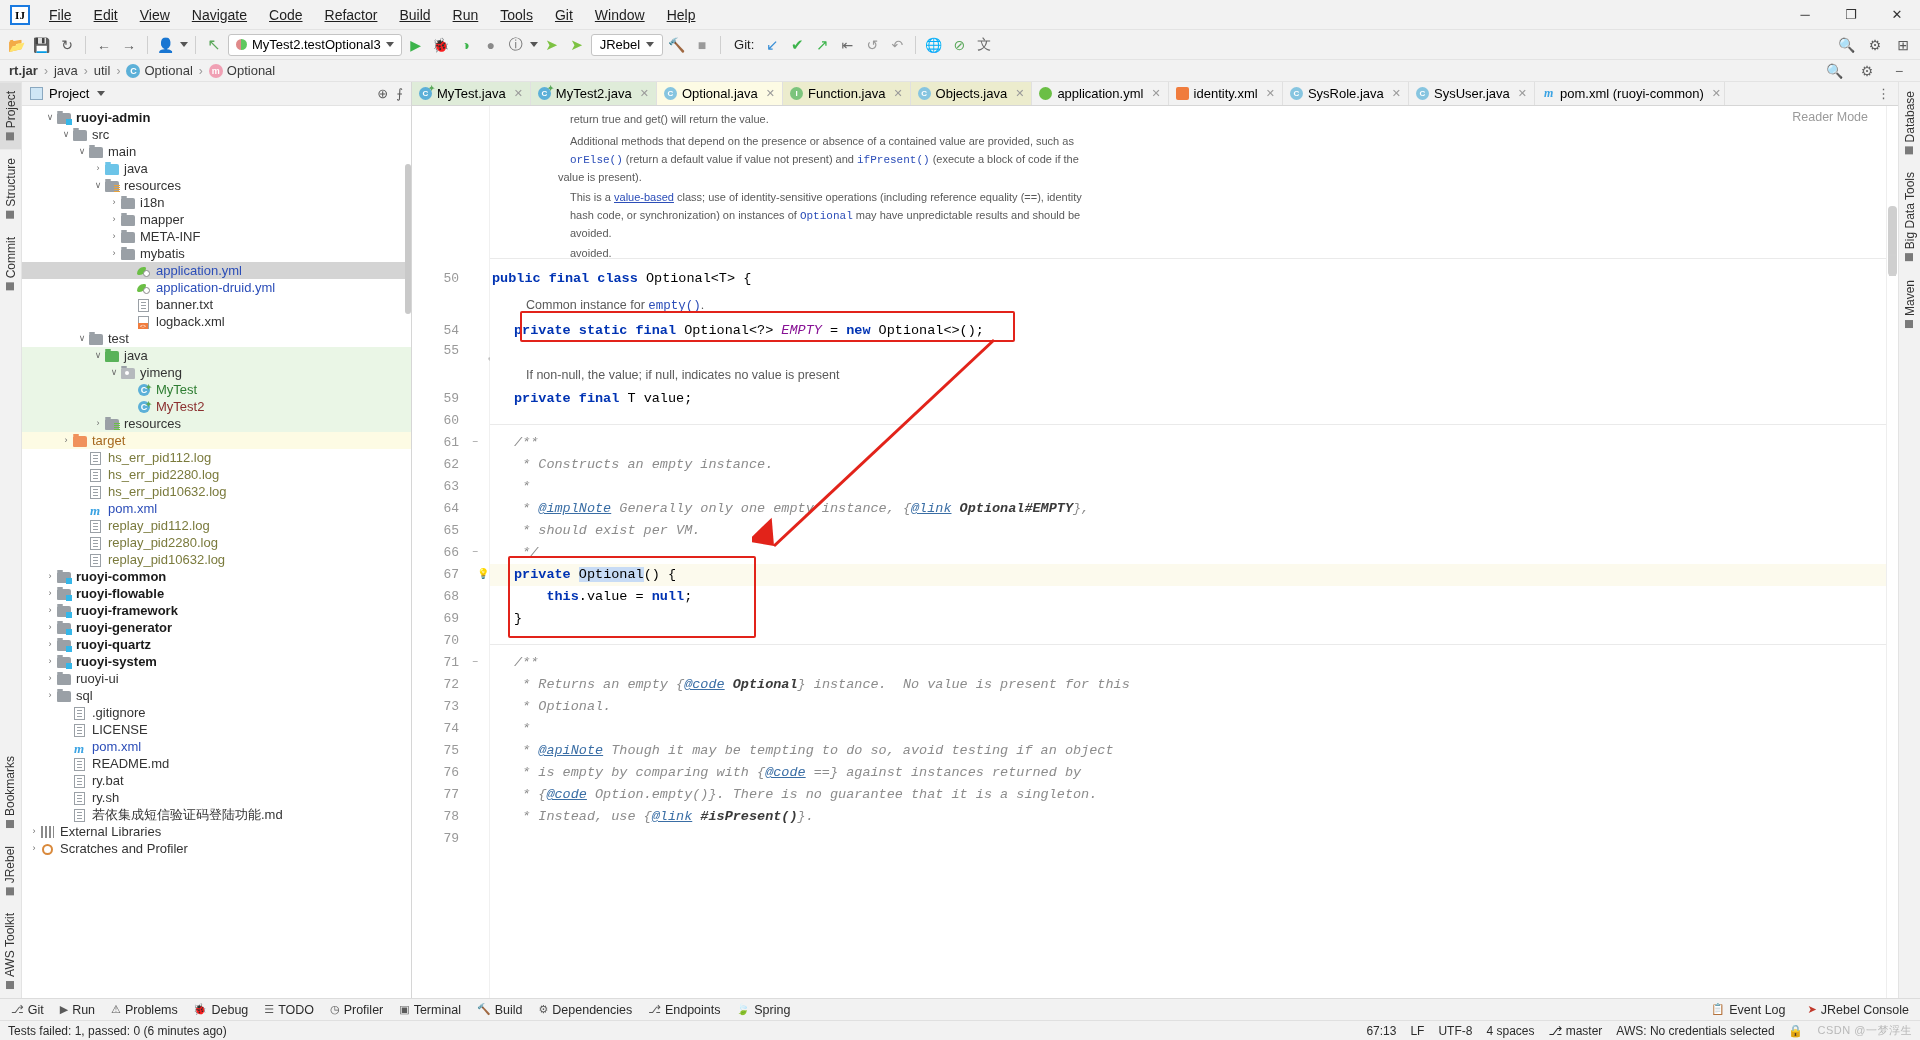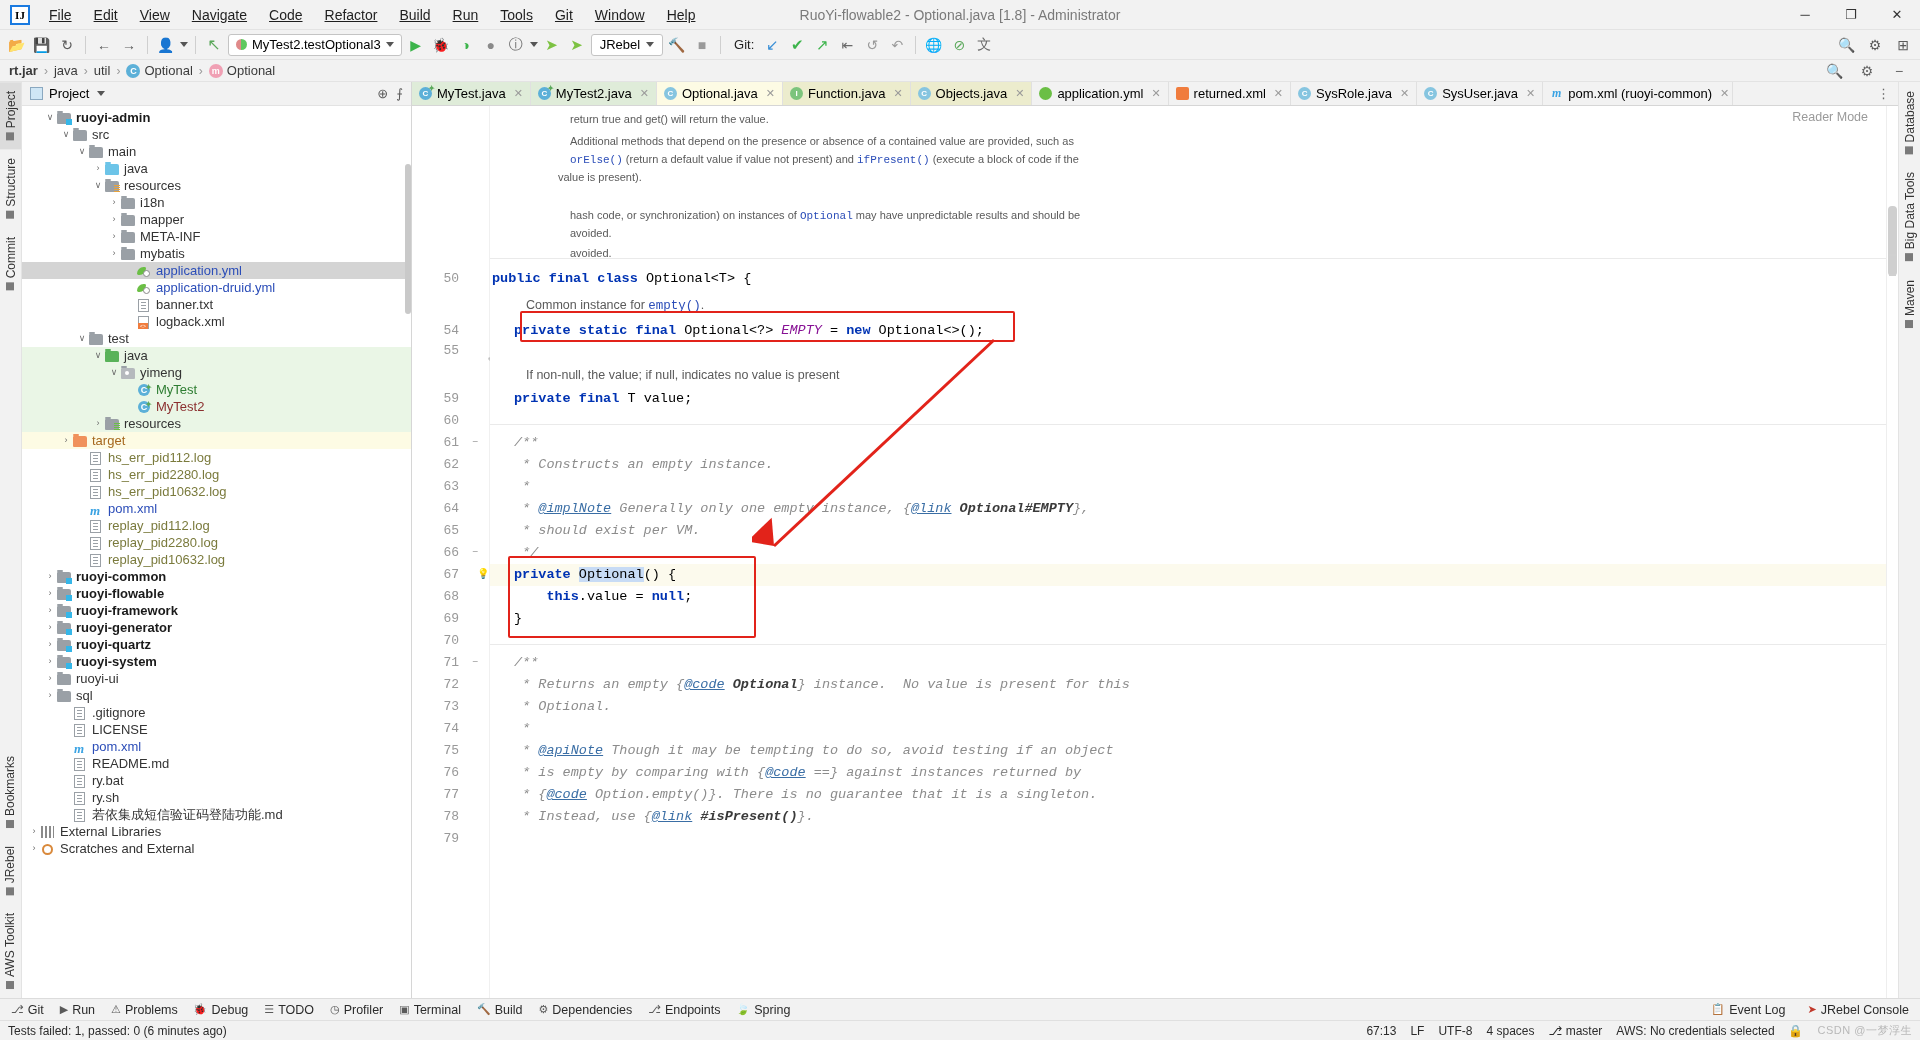--- a/index.html
+++ b/index.html
@@ -235,21 +235,20 @@
       <div class="menu-item"><u>Navigate</u></div>
       <div class="menu-item"><u>Code</u></div>
       <div class="menu-item"><u>Refactor</u></div>
       <div class="menu-item"><u>Build</u></div>
       <div class="menu-item"><u>Run</u></div>
       <div class="menu-item"><u>Tools</u></div>
       <div class="menu-item"><u>Git</u></div>
       <div class="menu-item"><u>Window</u></div>
       <div class="menu-item"><u>Help</u></div>
     </div>
-    <div class="win-title">RuoYi-flowable2 - Optional.java [1.8] - Administrator</div>
     <div class="win-buttons">
       <div class="win-btn">─</div>
       <div class="win-btn">❐</div>
       <div class="win-btn close">✕</div>
     </div>
   </div>
 
   <div class="toolbar">
     <div class="tb-icon">📂</div>
     <div class="tb-icon">💾</div>
@@ -682,21 +681,21 @@
             <span class="ico">
               <span class="lib-ico"></span>
             </span>
             <span class="tlabel dark">External Libraries</span>
           </div>
           <div class="trow">
             <span class="arw" style="margin-left: 6px;">›</span>
             <span class="ico">
               <span class="sc-ico"></span>
             </span>
-            <span class="tlabel dark">Scratches and External</span>
+            <span class="tlabel dark">Scratches and Profiler</span>
           </div>
           <div class="pp-scroll"></div>
         </div>
     </div>
 
     <div class="editor-area">
       <div class="tabs" id="tabs">
           <div class="tab green">
             <span class="tico" style="background:#5cb0d8">C<span class="spark">✦</span></span>
             <span>MyTest.java</span>
@@ -722,21 +721,21 @@
             <span>Objects.java</span>
             <span class="x">✕</span>
           </div>
           <div class="tab plain">
             <span class="tico" style="background:#6bbf45"></span>
             <span>application.yml</span>
             <span class="x">✕</span>
           </div>
           <div class="tab plain">
             <span class="tico" style="background:#f07c3d;border-radius:2px"></span>
-            <span>returned.xml</span>
+            <span>identity.xml</span>
             <span class="x">✕</span>
           </div>
           <div class="tab plain">
             <span class="tico" style="background:#86c5e0">C</span>
             <span>SysRole.java</span>
             <span class="x">✕</span>
           </div>
           <div class="tab plain">
             <span class="tico" style="background:#86c5e0">C</span>
             <span>SysUser.java</span>
@@ -781,20 +780,21 @@
             <div class="gmark" style="top: 546px; right: 8px;">−</div>
             <div class="gmark" style="top: 458px; right: 0px; color: rgb(232, 179, 58);">💡</div>
             <div class="gmark" style="top: 244px; right: -8px; color: rgb(154, 154, 154);">✎</div>
           </div>
         <div class="code" id="code">
           <div class="reader-mode">Reader Mode</div>
         <div class="cl doc" style="top: 4px; left: 80px; height: 18px; line-height: 18px;">return true and get() will return the value.</div>
             <div class="cl doc" style="top: 26px; left: 80px; height: 18px; line-height: 18px;">Additional methods that depend on the presence or absence of a contained value are provided, such as</div>
             <div class="cl doc" style="top: 44px; left: 80px; height: 18px; line-height: 18px;"><span class="mono">orElse()</span> (return a default value if value not present) and <span class="mono">ifPresent()</span> (execute a block of code if the</div>
             <div class="cl doc" style="top: 62px; left: 68px; height: 18px; line-height: 18px;">value is present).</div>
+            <div class="cl doc" style="top: 82px; left: 80px; height: 18px; line-height: 18px;">This is a <span class="lnk">value-based</span> class; use of identity-sensitive operations (including reference equality (==), identity</div>
             <div class="cl doc" style="top: 100px; left: 80px; height: 18px; line-height: 18px;">hash code, or synchronization) on instances of <span class="mono">Optional</span> may have unpredictable results and should be</div>
             <div class="cl doc" style="top: 118px; left: 80px; height: 18px; line-height: 18px;">avoided.</div>
             <div class="cl doc" style="top: 138px; left: 80px; height: 18px; line-height: 18px;">avoided.</div>
             <div class="line-hl" style="top: 458px;"></div>
             <div class="sep-line" style="top: 318px;"></div>
             <div class="sep-line" style="top: 538px;"></div>
             <div class="sep-line" style="top: 152px;"></div>
             <div class="cl" style="top: 162px; left: 2px;"><span class="kw">public final class</span> <span class="cls">Optional</span>&lt;<span class="cls">T</span>&gt; {</div>
             <div class="cl" style="top: 188px; left: 36px;"><span class="doc" style="font-size:12.5px">Common instance for <span class="mono" style="color:#2b4db8">empty()</span>.</span></div>
             <div class="cl" style="top: 214px; left: 24px;"><span class="kw">private static final</span> <span class="cls">Optional</span>&lt;?&gt; <span class="fld" style="font-style:italic">EMPTY</span> = <span class="kw">new</span> <span class="cls">Optional</span>&lt;&gt;();</div>

